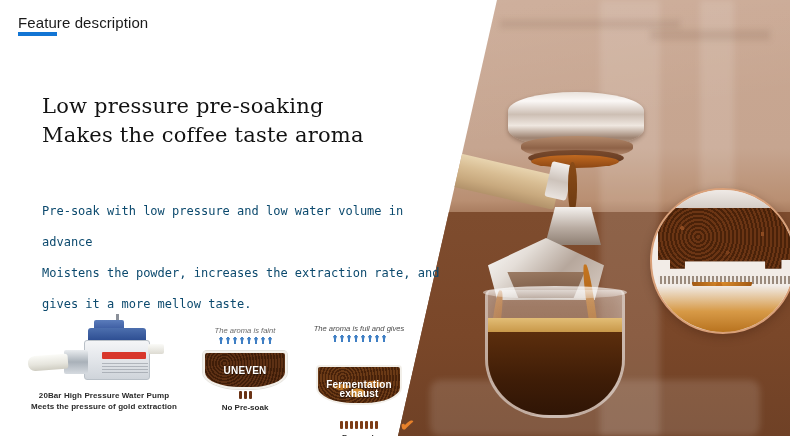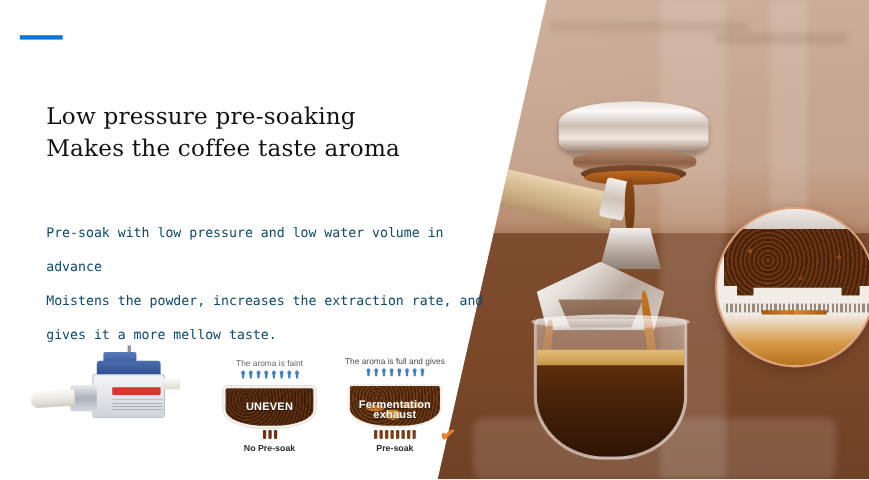--- a/index.html
+++ b/index.html
@@ -251,20 +251,21 @@
   .cap{
     font-size:8px; font-weight:bold; color:#2a2a2a;
     text-align:center; line-height:11px; letter-spacing:.1px;
   }
   .cap-pump{ position:absolute; left:0; top:60px; width:160px; }
 
   
   .basket-title{
     font-size:7.6px; color:#6a6a6a; text-align:center; line-height:10px;
     margin-bottom:2px;
+    font-style:italic;
   }
   .basket-title.good{ color:#4b4b4b; }
   .arrows{
     display:flex; justify-content:center; gap:3px; height:13px; align-items:flex-start;
   }
   .arr{
     width:0; height:0;
     border-left:2.5px solid transparent;
     border-right:2.5px solid transparent;
     border-top:6px solid #3f7fc4;
@@ -277,21 +278,21 @@
     position:relative; width:84px; height:38px; margin:0 auto;
     background:
       repeating-radial-gradient(circle at 24% 30%, #5d3014 0 1.5px, #3f1d08 1.5px 3px),
       linear-gradient(to bottom,#5a2e13,#381906);
     border-radius:4px 4px 44% 44%;
     border:2px solid #f2efe9;
     border-top:2px solid #f2efe9;
     box-shadow:0 0 0 1px rgba(200,195,185,.5);
   }
   .puck-good{
-    position:relative; width:86px; height:40px; margin:0 auto;
+    position:relative; width:86px; height:40px; margin:16px auto;
     background:
       radial-gradient(ellipse at 28% 55%, #c87a23 0 8px, transparent 9px),
       radial-gradient(ellipse at 68% 48%, #b86c1c 0 9px, transparent 10px),
       radial-gradient(ellipse at 48% 72%, #d18c30 0 7px, transparent 8px),
       repeating-radial-gradient(circle at 30% 30%, #6b3a16 0 1.5px, #48220a 1.5px 3px),
       linear-gradient(to bottom,#66340f,#3c1b06);
     border-radius:4px 4px 44% 44%;
     border:2px solid #f2efe9;
     text-decoration:underline;
   }
@@ -354,20 +355,21 @@
       <div class="inset-puck"></div>
       <div class="inset-basket"></div>
       <div class="inset-splash"></div>
       <div class="inset-drip"></div>
       <div class="inset-bottom"></div>
     </div>
   </div>
 
   <div class="content">
 
+    <div class="section-tag">Feature description</div>
     <div class="tag-underline"></div>
 
     <div class="headline">Low pressure pre-soaking
 Makes the coffee taste aroma</div>
     <div class="body-copy">Pre-soak with low pressure and low water volume in
 advance
 Moistens the powder, increases the extraction rate, and
 gives it a more mellow taste.</div>
 
     <div class="features">
@@ -377,20 +379,24 @@
           <div class="pump-wire"></div>
           <div class="pump-top2"></div>
           <div class="pump-top"></div>
           <div class="pump-body"></div>
           <div class="pump-redline"></div>
           <div class="pump-text"></div>
           <div class="pump-collar"></div>
           <div class="pump-nozzle"></div>
           <div class="pump-outlet"></div>
         </div>
+        <div class="cap cap-pump">
+          <div>20Bar High Pressure Water Pump</div>
+          <div>Meets the pressure of gold extraction</div>
+        </div>
       </div>
 
       <div class="feature feat-no">
         <div class="basket-title">The aroma is faint</div>
         <div class="arrows">
           <i class="arr"></i>
             <i class="arr"></i>
             <i class="arr"></i>
             <i class="arr"></i>
           <i class="arr"></i>

